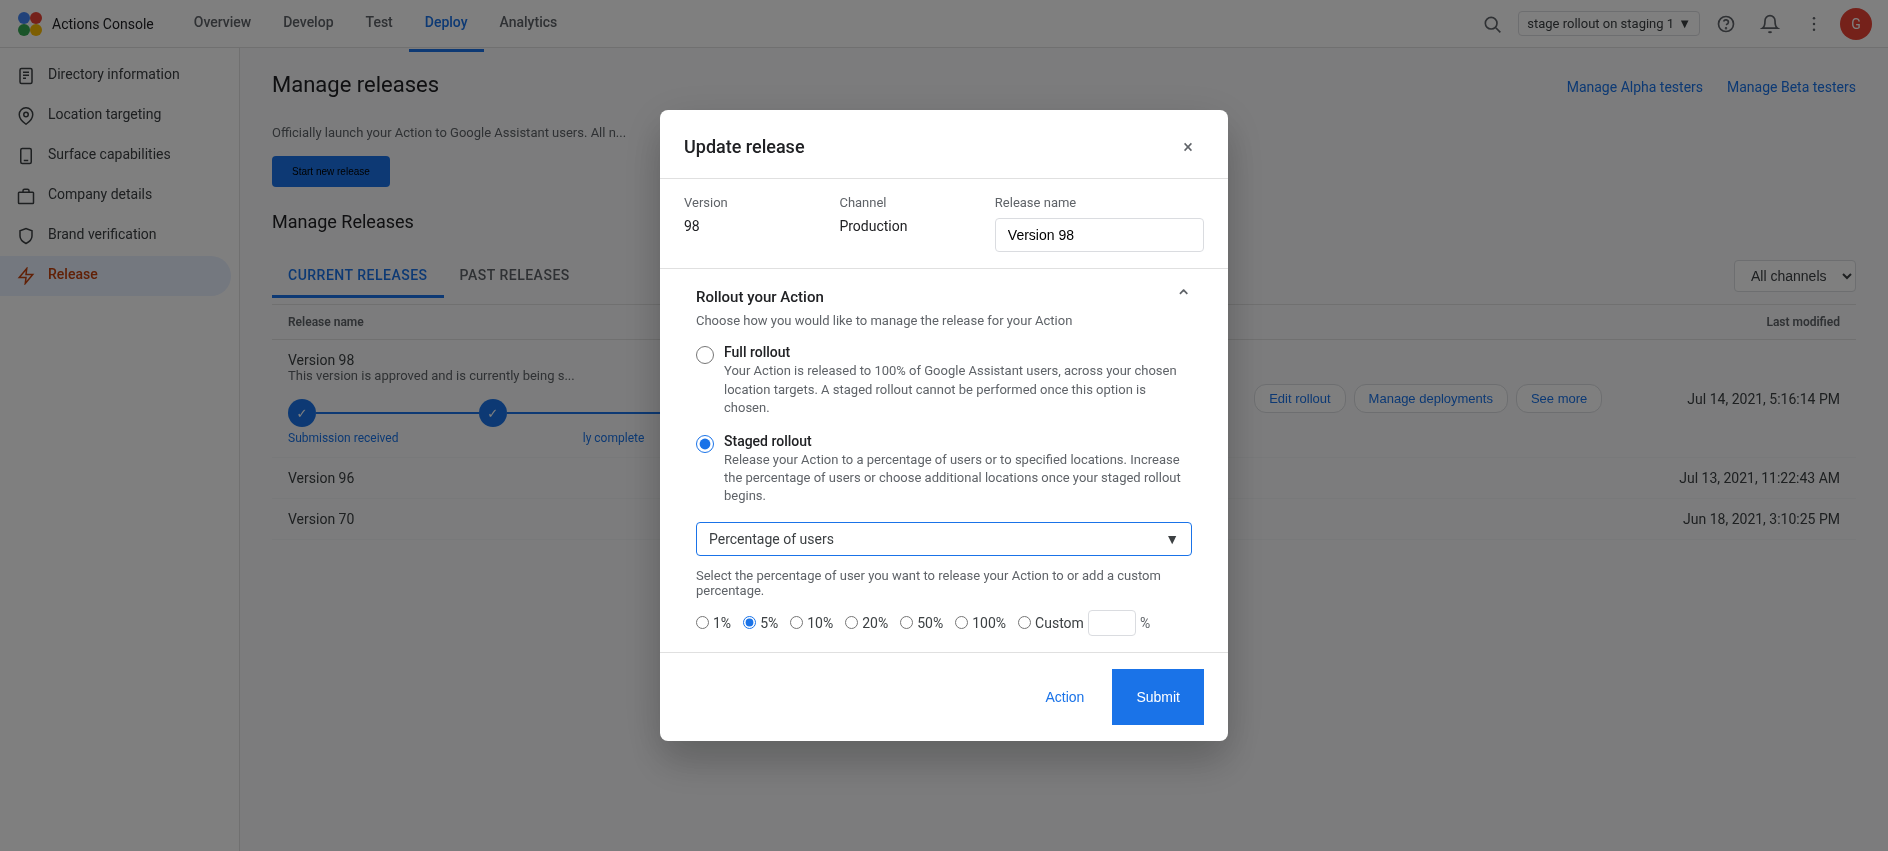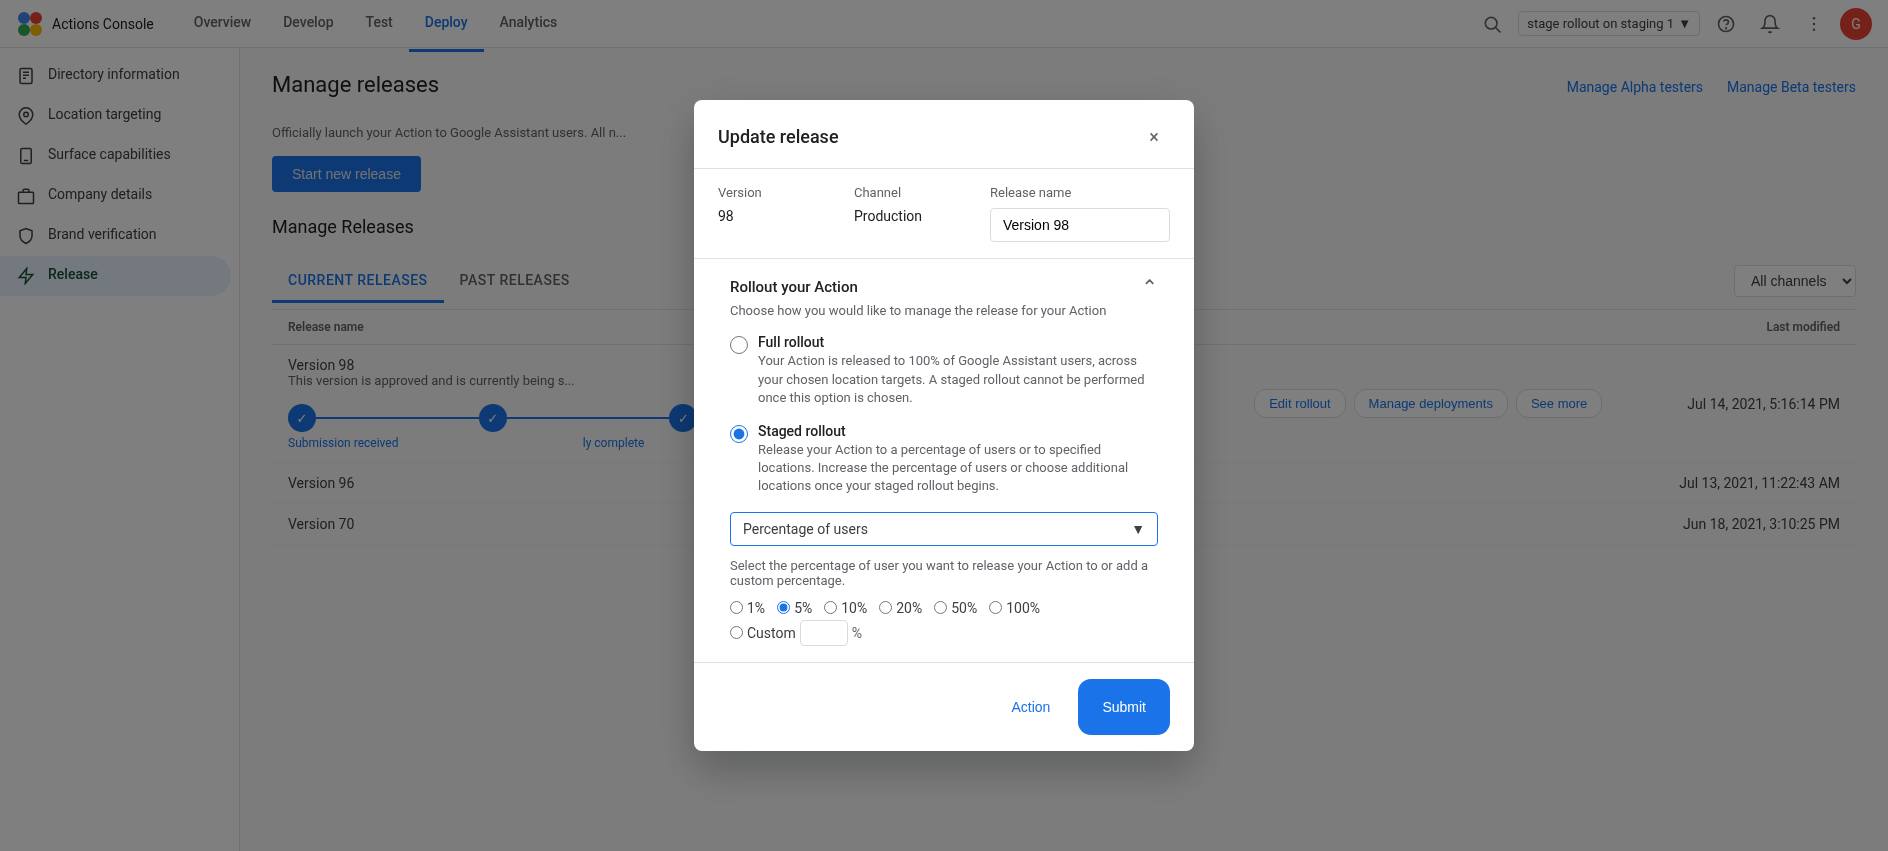--- a/index.html
+++ b/index.html
@@ -37,36 +37,36 @@
     
     .sidebar {
       width: 240px; background: #fff; border-right: 1px solid #e0e0e0;
       padding: 8px 0; flex-shrink: 0; overflow-y: auto;
     }
     .sidebar-item {
       display: flex; align-items: flex-start; gap: 12px;
       padding: 10px 16px; cursor: pointer; font-size: 14px; color: #3c4043;
       border-radius: 0 24px 24px 0; margin-right: 8px;
     }
-    .sidebar-item.active { background: #e8f0fe; color: #14532d; font-weight: 500; }
+    .sidebar-item.active { background: #e8f0fe; color: #c2410c; font-weight: 500; }
     .sidebar-icon { width: 20px; height: 20px; display: flex; align-items: center; justify-content: center; color: inherit; flex-shrink: 0; }
 
     
     .main { flex: 1; overflow-y: auto; padding: 24px 32px; position: relative; }
     .page-title { font-size: 22px; font-weight: 400; color: #202124; margin-bottom: 4px; }
     .section-header { display: flex; align-items: center; justify-content: space-between; margin-bottom: 8px; }
     .manage-links { display: flex; gap: 24px; }
     .link-btn { color: #1a73e8; font-size: 14px; cursor: pointer; text-decoration: none; }
 
     .create-section { margin: 24px 0; }
     .create-title { font-size: 18px; font-weight: 400; margin-bottom: 4px; }
     .create-desc { font-size: 13px; color: #5f6368; margin-bottom: 16px; }
     .start-btn {
-      background: #1a73e8; color: #e5e5e5; border: none; border-radius: 4px;
-      padding: 10px 20px; font-size: 14px; cursor: pointer; font-weight: 500;
+      background: #1a73e8; color: #000000; border: none; border-radius: 4px;
+      padding: 10px 20px; font-size: 10px; cursor: pointer; font-weight: 500;
     }
 
     .manage-releases-section { margin-top: 24px; }
     .manage-releases-title { font-size: 18px; font-weight: 400; margin-bottom: 16px; }
 
     .tabs-row { display: flex; align-items: center; border-bottom: 1px solid #e0e0e0; margin-bottom: 0; }
     .tab-item {
       padding: 12px 16px; font-size: 14px; color: #5f6368; cursor: pointer;
       border-bottom: 3px solid transparent; font-weight: 500; letter-spacing: 0.5px;
     }
@@ -100,21 +100,21 @@
     .step-circle.num { background: #e0e0e0; color: #5f6368; border: 2px solid #dadce0; }
 
     
     .overlay {
       position: fixed; top: 0; left: 0; right: 0; bottom: 0;
       background: rgba(0,0,0,0.5); z-index: 100; display: flex; align-items: center; justify-content: center;
     }
 
     
     .dialog {
-      background: #fff; border-radius: 8px; width: 500px; max-height: 90vh;
+      background: #fff; border-radius: 8px; width: 568px; max-height: 90vh;
       overflow-y: auto; box-shadow: 0 24px 38px rgba(0,0,0,0.14), 0 9px 46px rgba(0,0,0,0.12);
       position: relative;
     }
     .dialog-header {
       display: flex; align-items: center; justify-content: space-between;
       padding: 20px 24px 16px; border-bottom: 1px solid #e0e0e0;
     }
     .dialog-title { font-size: 18px; font-weight: 500; color: #202124; }
     .close-btn {
       width: 32px; height: 32px; border-radius: 50%; display: flex; align-items: center;
@@ -167,21 +167,21 @@
 
     .dialog-footer {
       display: flex; align-items: center; justify-content: flex-end;
       padding: 16px 24px; gap: 12px; border-top: 1px solid #e0e0e0;
     }
     .cancel-btn {
       background: none; border: none; color: #1a73e8; font-size: 14px;
       font-weight: 500; cursor: pointer; padding: 8px 16px; border-radius: 4px;
     }
     .submit-btn {
-      background: #1a73e8; color: #fff; border: none; border-radius: 13px;
+      background: #1a73e8; color: #fff; border: none; border-radius: 0;
       padding: 20px 24px; font-size: 14px; font-weight: 500; cursor: pointer;
     }
   </style>
 </head>
 <body>
 
 <nav class="topnav">
   <div class="topnav-logo">
     <svg class="google-logo" viewBox="0 0 28 28">
       <circle cx="8" cy="8" r="6" fill="#4285f4"></circle>

